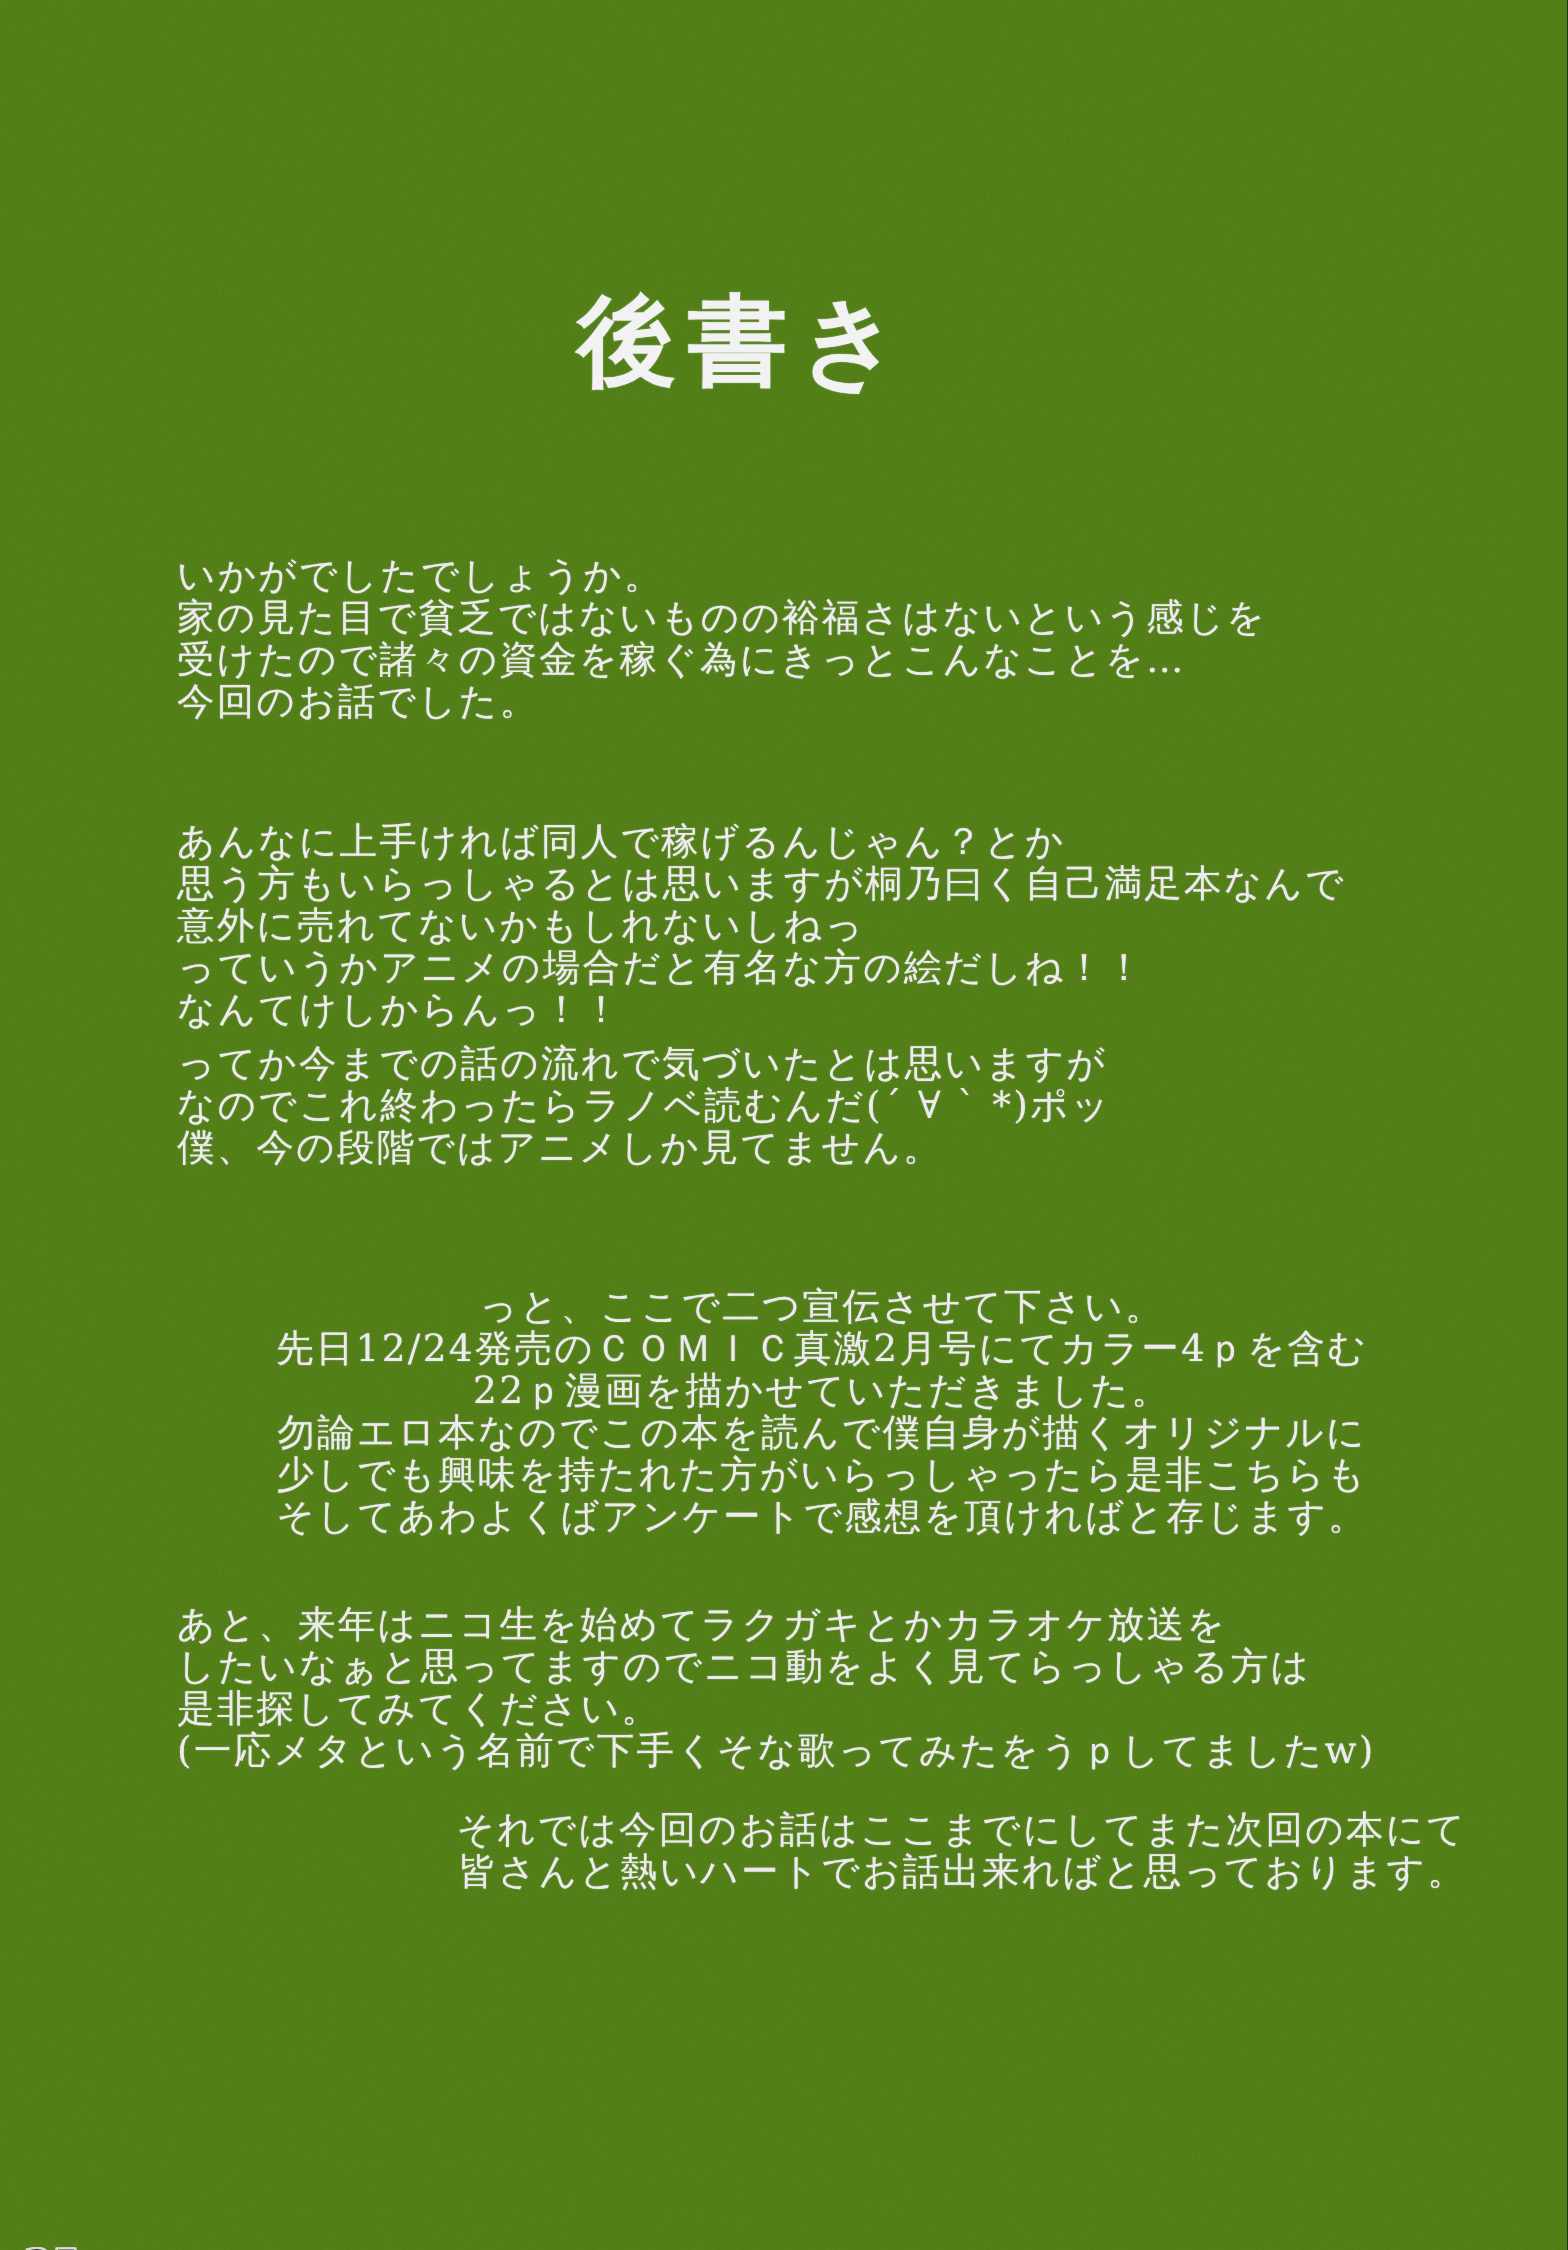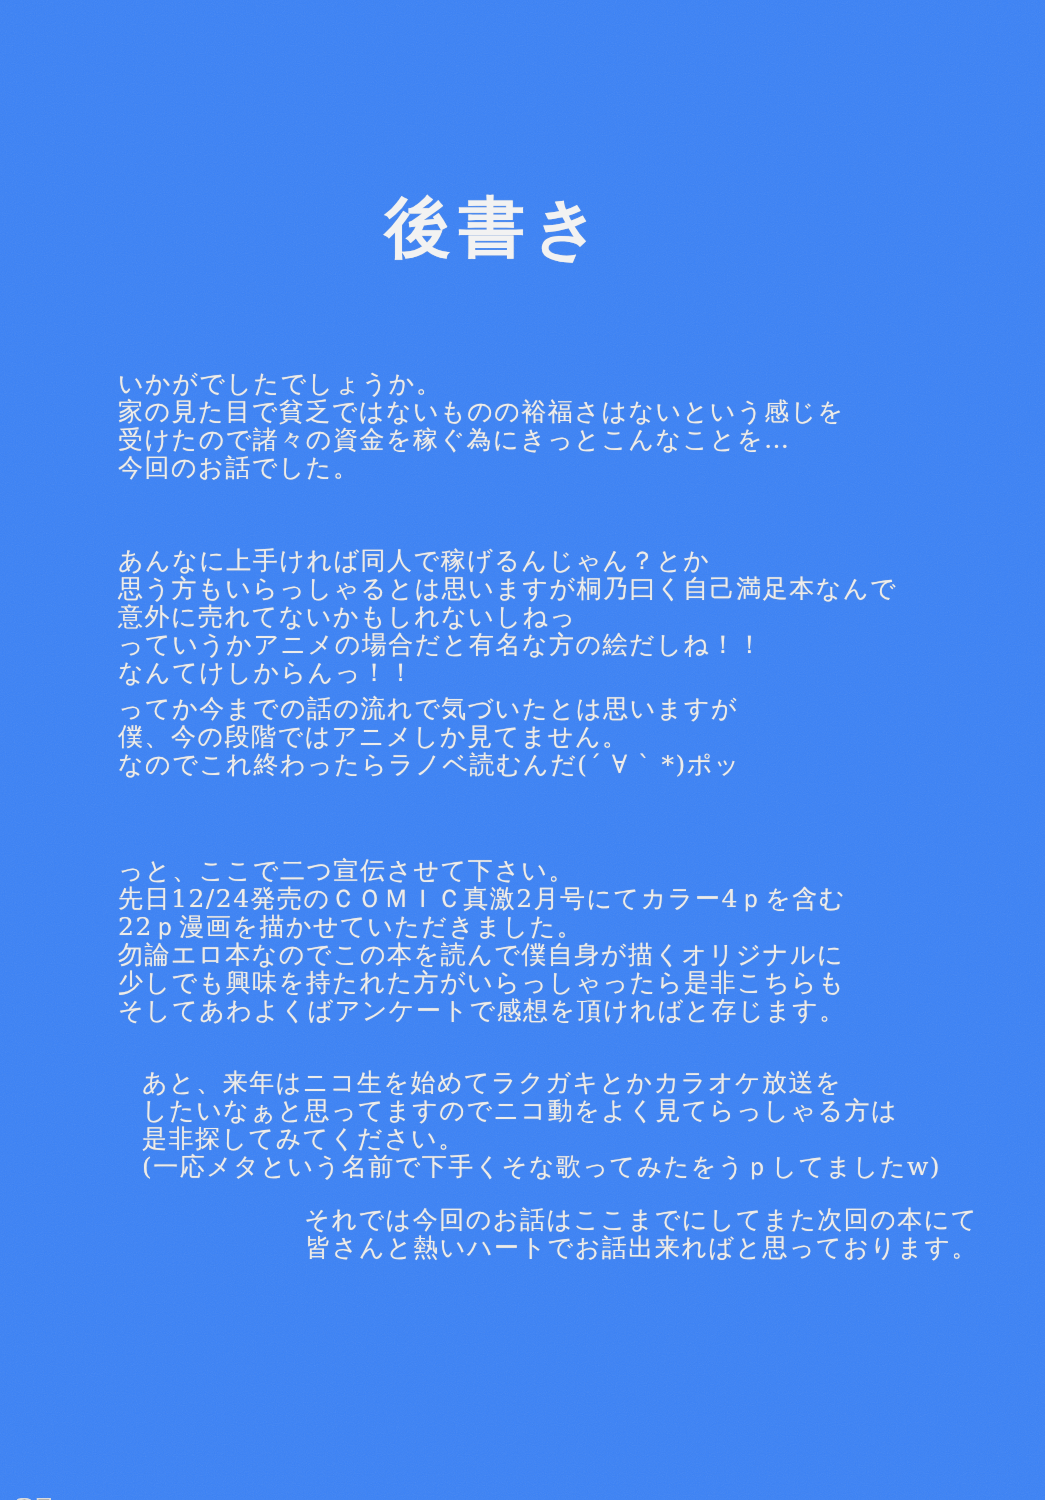--- a/index.html
+++ b/index.html
@@ -47,22 +47,22 @@
     line-height: 28px;
     letter-spacing: 1.5px;
     color: #ececec;
     text-shadow: 0 0 1px #b9b9b9;
     white-space: nowrap;
   }
   .para .line { display: block; }
   .p1 { top: 370px; }
   .p2 { top: 530px; margin-top: 17px; }
   .p3 { top: 695px; }
-  .p4 { top: 857px; }
-  .p5 { top: 1069px; margin-left: 24px; }
+  .p4 { top: 857px; text-align: center; }
+  .p5 { top: 1069px; }
   .p6 { top: 1206px; text-align: right; }
   .p7 { top: 1287px; }
   .page-number {
     position: absolute;
     left: 16px;
     top: 1495px;
     font-family: "DejaVu Sans", "Liberation Sans", sans-serif;
     font-size: 26px;
     font-weight: bold;
     letter-spacing: 1px;
@@ -71,21 +71,21 @@
     text-shadow:
       -1px -1px 0 #d8d8d8,
        1px -1px 0 #d8d8d8,
       -1px  1px 0 #d8d8d8,
        1px  1px 0 #d8d8d8;
   }
 </style>
 </head>
 <body>
 
-<div class="page" style="background: #3b82f6; color: rgb(236, 236, 236);">
+<div class="page" style="background: #4d7c0f; color: rgb(236, 236, 236);">
 
   <svg class="grain" xmlns="http://www.w3.org/2000/svg" width="1045" height="1500">
     <filter id="noise">
       <feTurbulence type="fractalNoise" baseFrequency="0.9" numOctaves="2" stitchTiles="stitch"></feTurbulence>
       <feColorMatrix type="saturate" values="0"></feColorMatrix>
     </filter>
     <rect width="100%" height="100%" filter="url(#noise)"></rect>
   </svg>
 
   <h1 class="page-title">後書き</h1>
@@ -100,22 +100,22 @@
   <div class="para p2">
     <span class="line">あんなに上手ければ同人で稼げるんじゃん？とか</span>
     <span class="line">思う方もいらっしゃるとは思いますが桐乃曰く自己満足本なんで</span>
     <span class="line">意外に売れてないかもしれないしねっ</span>
     <span class="line">っていうかアニメの場合だと有名な方の絵だしね！！</span>
     <span class="line">なんてけしからんっ！！</span>
   </div>
 
   <div class="para p3">
     <span class="line">ってか今までの話の流れで気づいたとは思いますが</span>
+    <span class="line">なのでこれ終わったらラノベ読むんだ(´ ∀ ` *)ポッ</span>
     <span class="line">僕、今の段階ではアニメしか見てません。</span>
-    <span class="line">なのでこれ終わったらラノベ読むんだ(´ ∀ ` *)ポッ</span>
   </div>
 
   <div class="para p4">
     <span class="line">っと、ここで二つ宣伝させて下さい。</span>
     <span class="line">先日12/24発売のＣＯＭＩＣ真激2月号にてカラー4ｐを含む</span>
     <span class="line">22ｐ漫画を描かせていただきました。</span>
     <span class="line">勿論エロ本なのでこの本を読んで僕自身が描くオリジナルに</span>
     <span class="line">少しでも興味を持たれた方がいらっしゃったら是非こちらも</span>
     <span class="line">そしてあわよくばアンケートで感想を頂ければと存じます。</span>
   </div>

